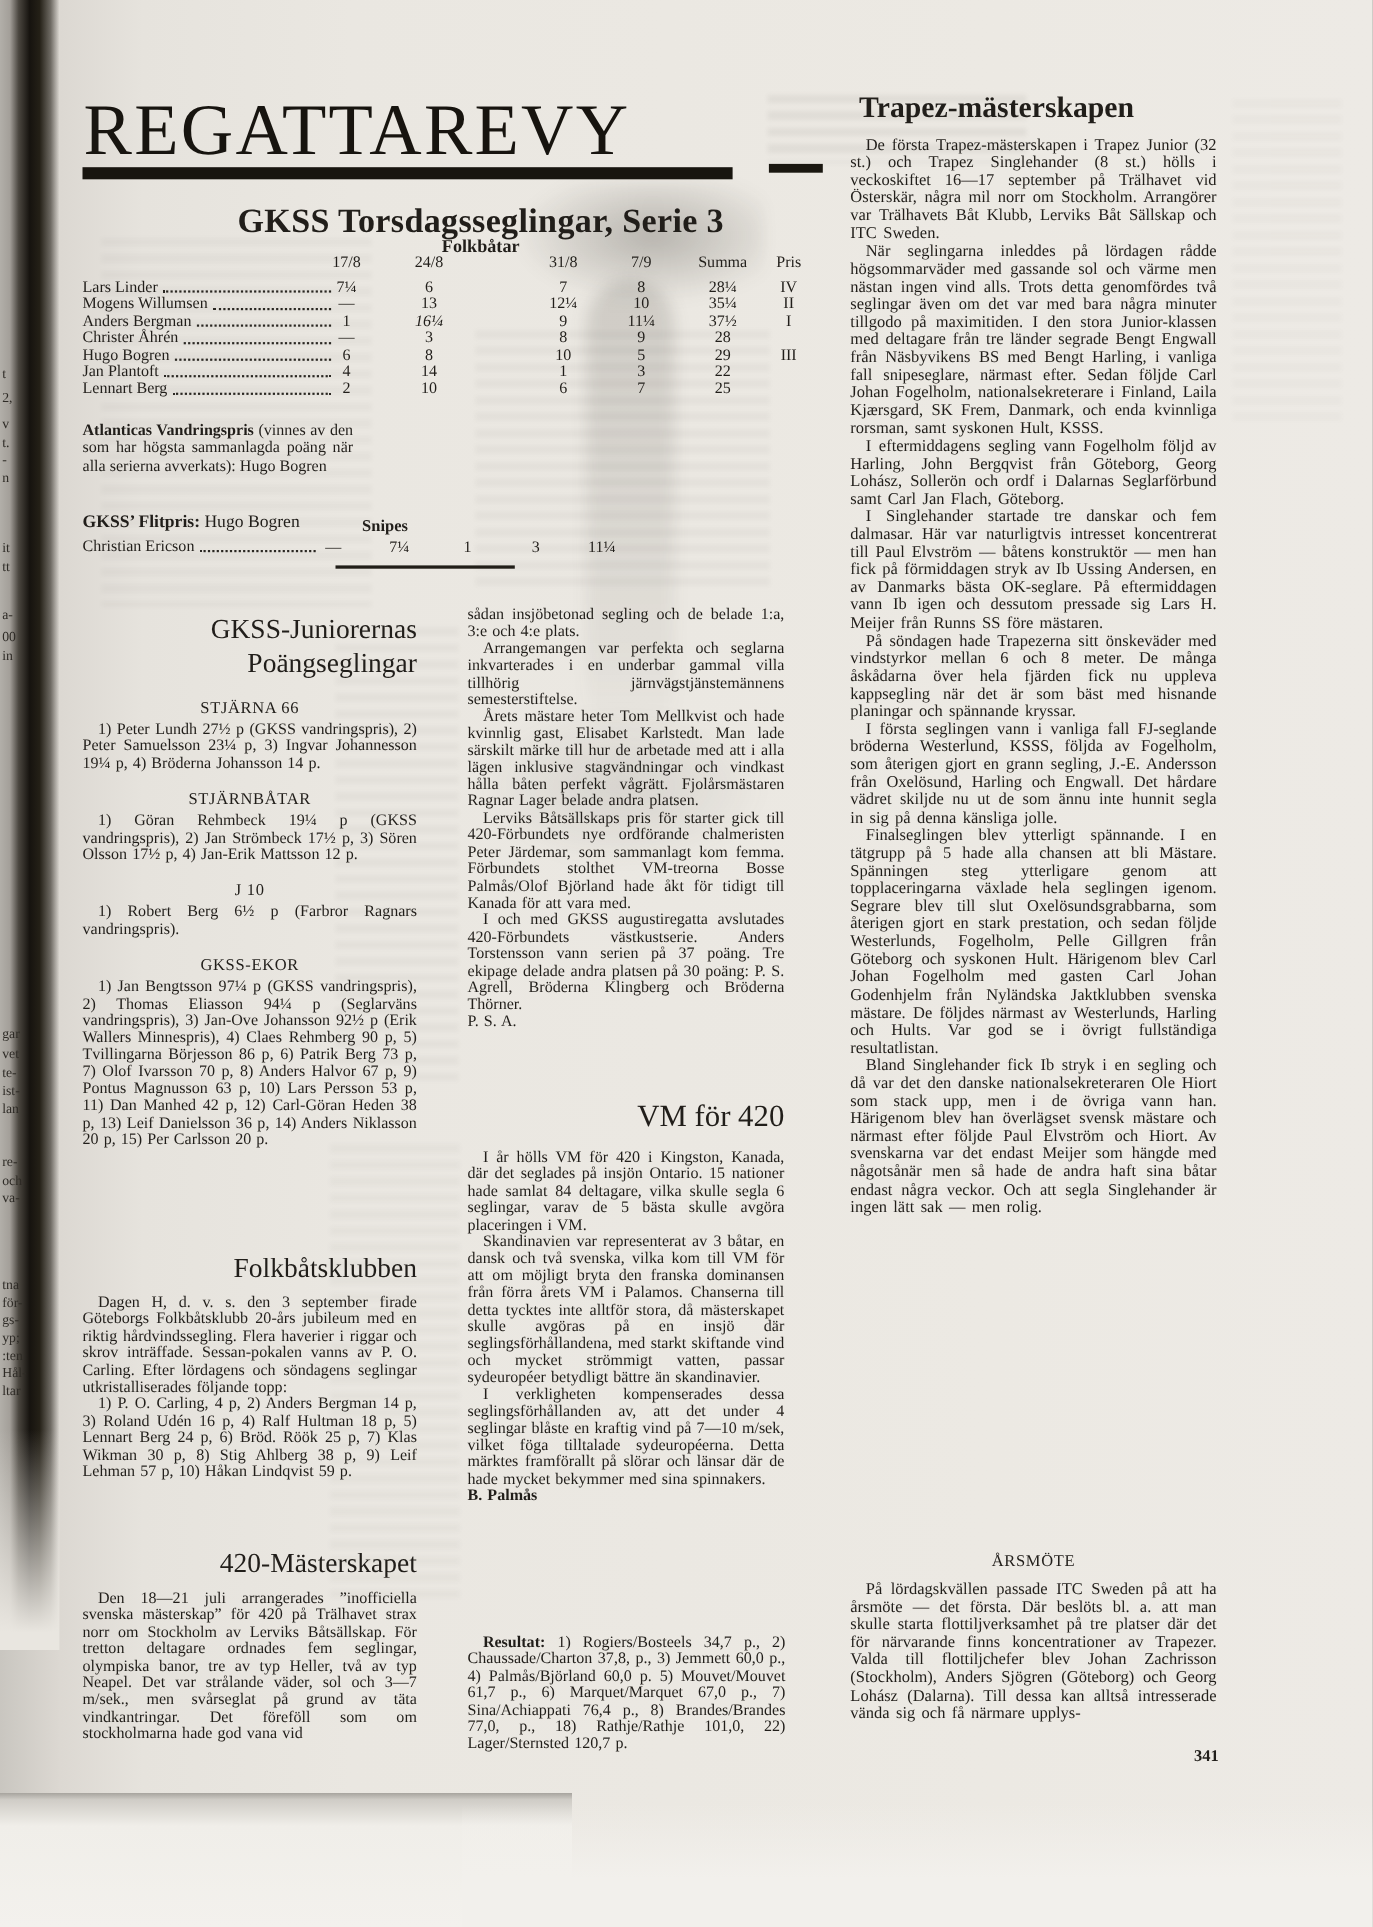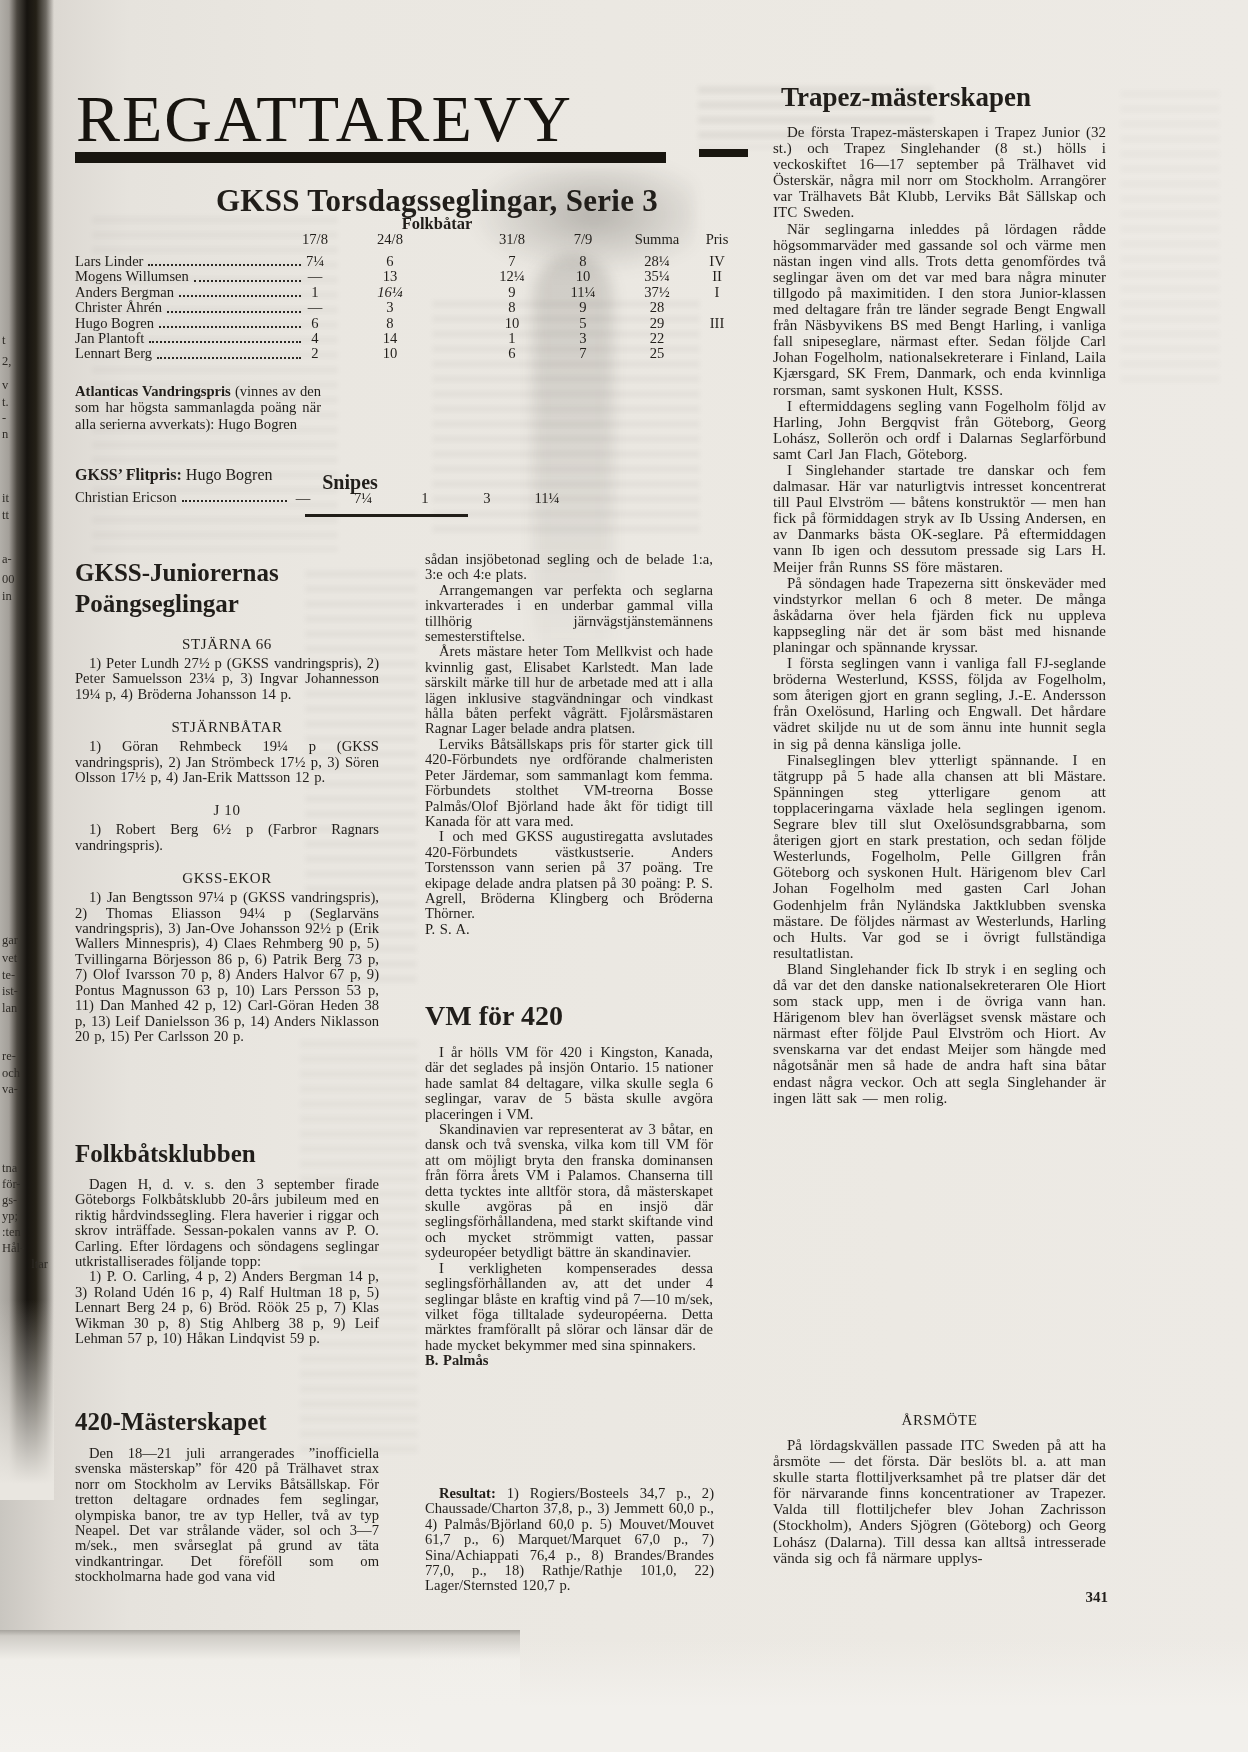--- a/index.html
+++ b/index.html
@@ -39,32 +39,32 @@
   #folkbatar-headers{position:absolute;top:49px;left:0;width:700px;height:17px;font-weight:bold}
   #folkbatar-headers .tv{font-weight:normal}
   .tv{position:absolute;width:90px;text-align:center;font-size:14.6px;line-height:15.4px;white-space:nowrap}
   #folkbatar-rows{position:absolute;top:71px;left:0;width:700px}
   .trow{position:relative;height:15.4px}
   .tname{position:absolute;left:0;top:0;width:228px;display:flex;align-items:flex-end}
   .nmtx{white-space:nowrap;font-size:14.6px;line-height:15.4px}
   .dots{flex:1;border-bottom:2px dotted #2a2722;margin:0 2px 3px 5px;height:0}
   #atlanticas{position:absolute;left:0;top:185px;width:246px;font-size:14.6px;line-height:16.6px;text-align:justify}
   #flitpris{position:absolute;left:0;top:267px;width:320px;font-size:16px}
-  #snipes-heading{position:absolute;left:205px;top:288px;width:140px;text-align:center;font-weight:bold;font-size:20px}
+  #snipes-heading{position:absolute;left:205px;top:288px;width:140px;text-align:center;font-weight:bold;font-size:15px}
   #snipes-row{position:absolute;left:0;top:307px;width:700px;height:17px}
   #snipes-row .tname{width:214px}
   .sv{position:absolute;width:90px;text-align:center;font-size:14.6px;white-space:nowrap}
   #sv1{left:183px}#sv2{left:243px}#sv3{left:305px}#sv4{left:367px}#sv5{left:427px}
   #divider-rule{position:absolute;left:230px;top:331px;width:163px;height:3px;background:#211e18}
   
   .col p{margin:0;text-align:justify;font-size:14.6px;line-height:15.4px;word-spacing:1px}
   .col p.ind{text-indent:14px}
   #right-body p,#arsmote-para p{font-size:15px;line-height:16.1px;word-spacing:2px}
   .subcap{text-align:center;font-size:15px;letter-spacing:.6px;margin:17px 0 3px}
-  .bighead{font-weight:bold;text-align:left;margin:0}
+  .bighead{font-weight:normal;text-align:right;margin:0}
   #left-juniors{position:absolute;left:75px;top:558px;width:304px}
   #juniors-heading{font-size:25px;line-height:1.22}
   #left-folkbats{position:absolute;left:75px;top:1140px;width:304px}
   #folkbats-heading{font-size:25px;margin-bottom:9px}
   #left-420{position:absolute;left:75px;top:1408px;width:304px}
   #m420-heading{font-size:25px;margin-bottom:10px}
   #mid-upper{position:absolute;left:425px;top:552px;width:288px}
   #mid-vm{position:absolute;left:425px;top:1000px;width:288px}
   #vm-heading{font-size:28px;margin-bottom:13px}
   .sig{text-align:right;margin-top:2px}
@@ -104,21 +104,21 @@
       <div class="frag" style="top: 1002px;">lan</div>
       <div class="frag" style="top: 1050px;">re-</div>
       <div class="frag" style="top: 1067px;">och</div>
       <div class="frag" style="top: 1083px;">va-</div>
       <div class="frag" style="top: 1162px;">tna</div>
       <div class="frag" style="top: 1178px;">för-</div>
       <div class="frag" style="top: 1194px;">gs-</div>
       <div class="frag" style="top: 1210px;">yp;</div>
       <div class="frag" style="top: 1226px;">:ten</div>
       <div class="frag" style="top: 1242px;">Hål-</div>
-      <div class="frag" style="top: 1258px; text-align: right;">ltar</div>
+      <div class="frag" style="top: 1258px;">ltar</div>
     </div>
 
   <div class="ghost" style="left:698px;top:86px;width:235px;height:62px;opacity:.5"></div>
   <div class="ghost" style="left:92px;top:216px;width:246px;height:336px;opacity:.28"></div>
   <div class="ghost" style="left:432px;top:300px;width:268px;height:240px;opacity:.3"></div>
   <div class="ghost" style="left:305px;top:570px;width:112px;height:420px;opacity:.3"></div>
   <div class="ghost" style="left:300px;top:1040px;width:118px;height:420px;opacity:.26"></div>
   <div class="ghost" style="left:1120px;top:90px;width:100px;height:300px;opacity:.18"></div>
   <div class="blob" id="blob1"></div>
   <div class="blob" id="blob2"></div>

